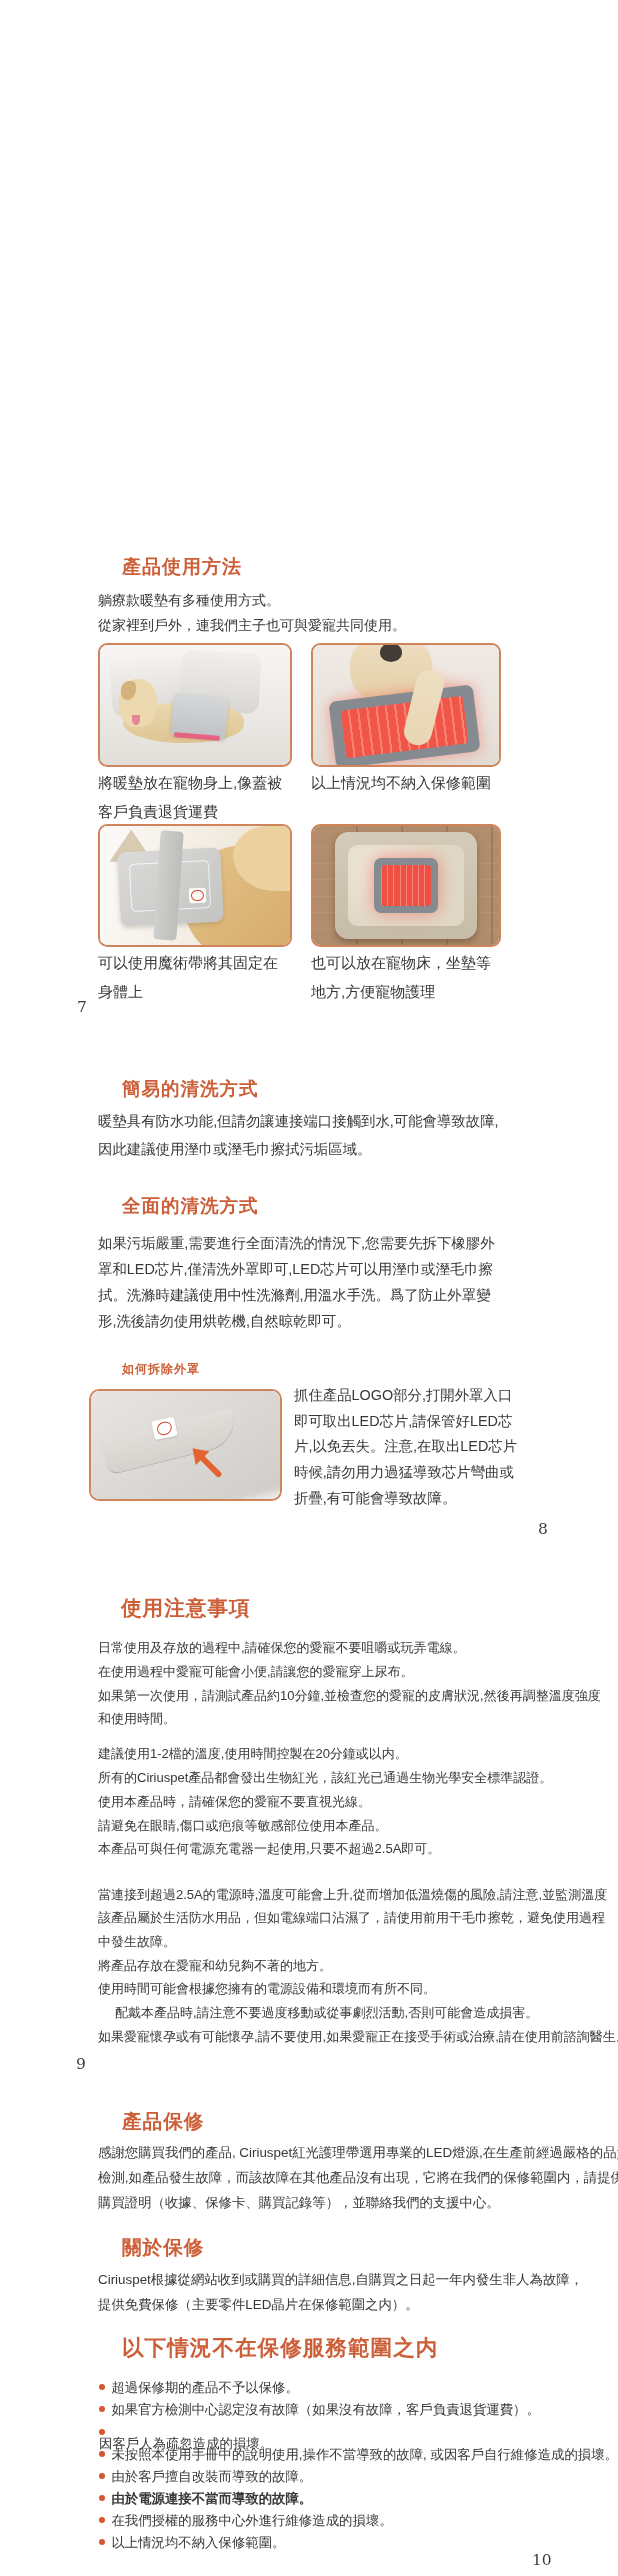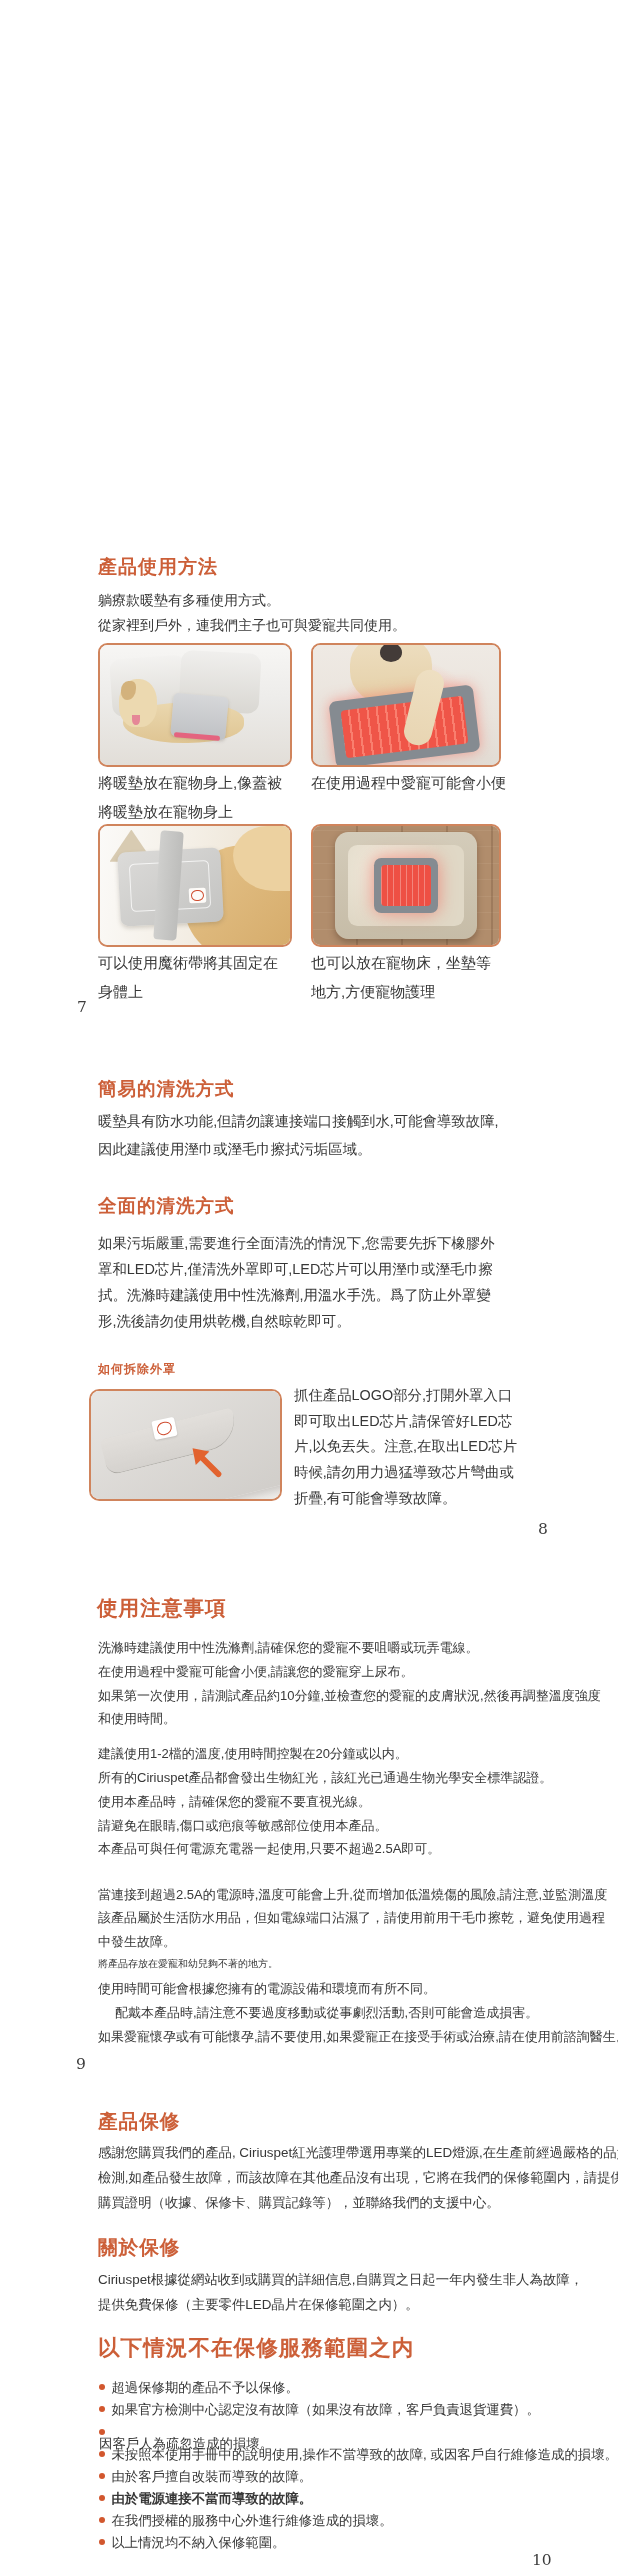--- a/index.html
+++ b/index.html
@@ -16,20 +16,21 @@
     width:618px;height:3091px;position:relative;
     font-family:"Liberation Sans","DejaVu Sans",sans-serif;
     color:var(--body-ink);
   }
   .abs{position:absolute;}
   .h-orange{
     color:var(--accent);
     font-weight:600;
     letter-spacing:1px;
     white-space:nowrap;
+    margin-left:24px;
   }
   .line{
     white-space:nowrap;
     color:var(--body-ink);
   }
   .pagenum{
     font-family:"DejaVu Serif","Liberation Serif",serif;
     color:#3c3c3c;
     font-size:15.5px;
   }
@@ -112,22 +113,22 @@
     <div class="fill p2-bed"></div>
     <div class="abs p2-glow"></div>
     <div class="abs p2-head"></div>
     <div class="abs p2-nose"></div>
     <div class="abs p2-pad"></div>
     <div class="abs p2-led"></div>
     <div class="abs p2-paw"></div>
   </div>
 
   <div class="abs line" style="left:98px;top:774px;font-size:15px;">將暖墊放在寵物身上,像蓋被</div>
-  <div class="abs line" style="left:98px;top:803px;font-size:15px;">將暖墊放在寵物身上</div>
-  <div class="abs line" style="left:311px;top:774px;font-size:15px;">在使用過程中愛寵可能會小便</div>
+  <div class="abs line" style="left:98px;top:803px;font-size:15px;">客戶負責退貨運費</div>
+  <div class="abs line" style="left:311px;top:774px;font-size:15px;">以上情況均不納入保修範圍</div>
 
   <div class="photo" style="left:98px;top:824px;width:194px;height:123px;">
     <div class="fill p3-bg"></div>
     <div class="abs p3-lamp"></div>
     <div class="abs p3-dog"></div>
     <div class="abs p3-dog2"></div>
     <div class="abs p3-pad"></div>
     <div class="abs p3-seam"></div>
     <div class="abs p3-strap"></div>
     <div class="abs p3-logo"></div>
@@ -179,35 +180,35 @@
   <div class="abs line" style="left:294px;top:1437px;font-size:14.4px;">片,以免丟失。注意,在取出LED芯片</div>
   <div class="abs line" style="left:294px;top:1463px;font-size:14.4px;">時候,請勿用力過猛導致芯片彎曲或</div>
   <div class="abs line" style="left:294px;top:1489px;font-size:14.4px;">折疊,有可能會導致故障。</div>
 
   <div class="abs pagenum" style="left:538px;top:1520px;">8</div>
 </div>
 
 <div>
   <div class="abs h-orange" style="left:97px;top:1594px;font-size:20.6px;">使用注意事項</div>
 
-  <div class="abs line" style="left:98px;top:1639px;font-size:13px;">洗滌時建議使用中性洗滌劑,請確保您的愛寵不要咀嚼或玩弄電線。</div>
+  <div class="abs line" style="left:98px;top:1639px;font-size:13px;">日常使用及存放的過程中,請確保您的愛寵不要咀嚼或玩弄電線。</div>
   <div class="abs line" style="left:98px;top:1663px;font-size:13px;">在使用過程中愛寵可能會小便,請讓您的愛寵穿上尿布。</div>
   <div class="abs line" style="left:98px;top:1687px;font-size:13px;">如果第一次使用，請測試產品約10分鐘,並檢查您的愛寵的皮膚狀況,然後再調整溫度強度</div>
   <div class="abs line" style="left:98px;top:1710px;font-size:13px;">和使用時間。</div>
 
   <div class="abs line" style="left:98px;top:1745px;font-size:13px;">建議使用1-2檔的溫度,使用時間控製在20分鐘或以内。</div>
   <div class="abs line" style="left:98px;top:1769px;font-size:13px;">所有的Ciriuspet產品都會發出生物紅光，該紅光已通過生物光學安全標準認證。</div>
   <div class="abs line" style="left:98px;top:1793px;font-size:13px;">使用本產品時，請確保您的愛寵不要直視光線。</div>
   <div class="abs line" style="left:98px;top:1817px;font-size:13px;">請避免在眼睛,傷口或疤痕等敏感部位使用本產品。</div>
   <div class="abs line" style="left:98px;top:1840px;font-size:13px;">本產品可與任何電源充電器一起使用,只要不超過2.5A即可。</div>
 
   <div class="abs line" style="left:98px;top:1886px;font-size:13px;">當連接到超過2.5A的電源時,溫度可能會上升,從而增加低溫燒傷的風險,請注意,並監測溫度</div>
   <div class="abs line" style="left:98px;top:1909px;font-size:13px;">該產品屬於生活防水用品，但如電線端口沾濕了，請使用前用干毛巾擦乾，避免使用過程</div>
   <div class="abs line" style="left:98px;top:1933px;font-size:13px;">中發生故障。</div>
-  <div class="abs line" style="left:98px;top:1957px;font-size:10px;">將產品存放在愛寵和幼兒夠不著的地方。</div>
+  <div class="abs line" style="left:98px;top:1957px;font-size:13px;">將產品存放在愛寵和幼兒夠不著的地方。</div>
   <div class="abs line" style="left:98px;top:1980px;font-size:13px;">使用時間可能會根據您擁有的電源設備和環境而有所不同。</div>
   <div class="abs line" style="left:98px;top:2004px;font-size:13px;padding-left:17px;">配戴本產品時,請注意不要過度移動或從事劇烈活動,否則可能會造成損害。</div>
   <div class="abs line" style="left:98px;top:2028px;font-size:13px;">如果愛寵懷孕或有可能懷孕,請不要使用,如果愛寵正在接受手術或治療,請在使用前諮詢醫生。</div>
 
   <div class="abs pagenum" style="left:76px;top:2055px;">9</div>
 </div>
 
 <div>
   <div class="abs h-orange" style="left:98px;top:2108px;font-size:19.6px;">產品保修</div>
   <div class="abs line" style="left:98px;top:2144px;font-size:13.4px;">感謝您購買我們的產品, Ciriuspet紅光護理帶選用專業的LED燈源,在生產前經過嚴格的品質</div>

